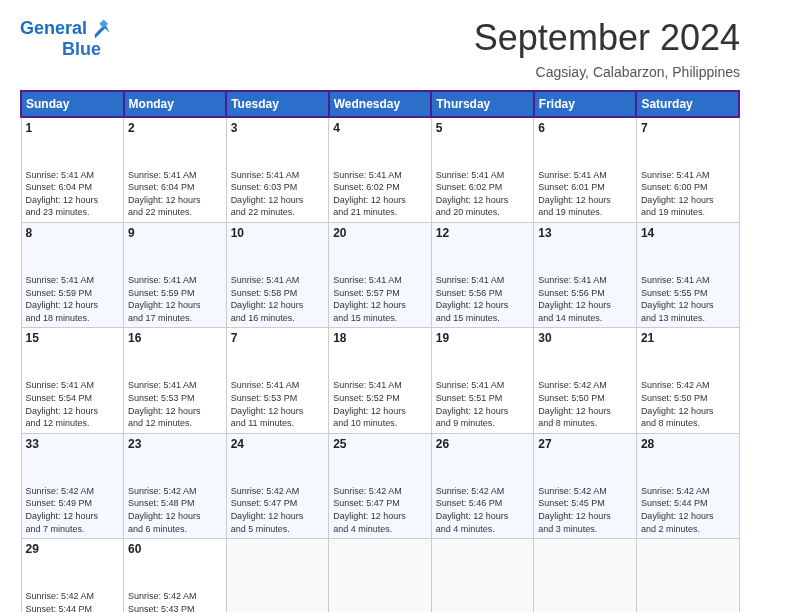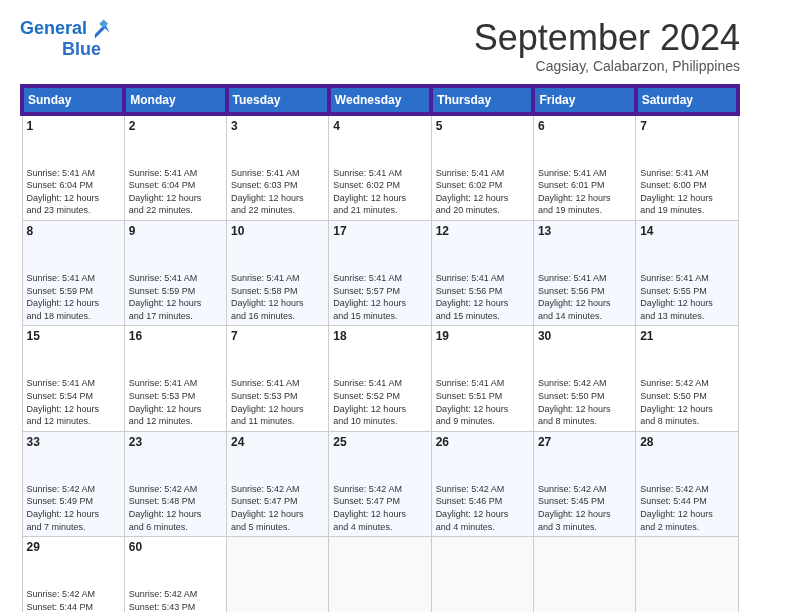--- a/index.html
+++ b/index.html
@@ -46,36 +46,36 @@
     }
     .month-title {
       font-size: 36px;
       font-weight: normal;
       color: #333;
       line-height: 1.1;
     }
     .location {
       font-size: 14px;
       color: #555;
-      margin-top: 0;
+      margin-top: 6px;
     }
     .calendar {
       flex: 1;
       border-collapse: collapse;
       width: 100%;
       table-layout: fixed;
     }
     .calendar th {
       background: #2b6fcb;
       color: #fff;
       font-size: 12px;
       font-weight: bold;
       padding: 5px 4px;
       text-align: left;
-      border: 4px solid #4c1d95;
+      border: 2px solid #4c1d95;
     }
     .calendar td {
       border: 1px solid #ccc;
       vertical-align: top;
       padding: 3px 4px;
       font-size: 9.5px;
       color: #333;
       background: #fff;
       height: 85px;
     }
@@ -174,21 +174,21 @@
           </td>
           <td>
             <span class="day-num">9</span>
             <div class="cell-text">Sunrise: 5:41 AM<br>Sunset: 5:59 PM<br>Daylight: 12 hours<br>and 17 minutes.</div>
           </td>
           <td>
             <span class="day-num">10</span>
             <div class="cell-text">Sunrise: 5:41 AM<br>Sunset: 5:58 PM<br>Daylight: 12 hours<br>and 16 minutes.</div>
           </td>
           <td>
-            <span class="day-num">17</span>
+            <span class="day-num">20</span>
             <div class="cell-text">Sunrise: 5:41 AM<br>Sunset: 5:57 PM<br>Daylight: 12 hours<br>and 15 minutes.</div>
           </td>
           <td>
             <span class="day-num">12</span>
             <div class="cell-text">Sunrise: 5:41 AM<br>Sunset: 5:56 PM<br>Daylight: 12 hours<br>and 15 minutes.</div>
           </td>
           <td>
             <span class="day-num">13</span>
             <div class="cell-text">Sunrise: 5:41 AM<br>Sunset: 5:56 PM<br>Daylight: 12 hours<br>and 14 minutes.</div>
           </td>

